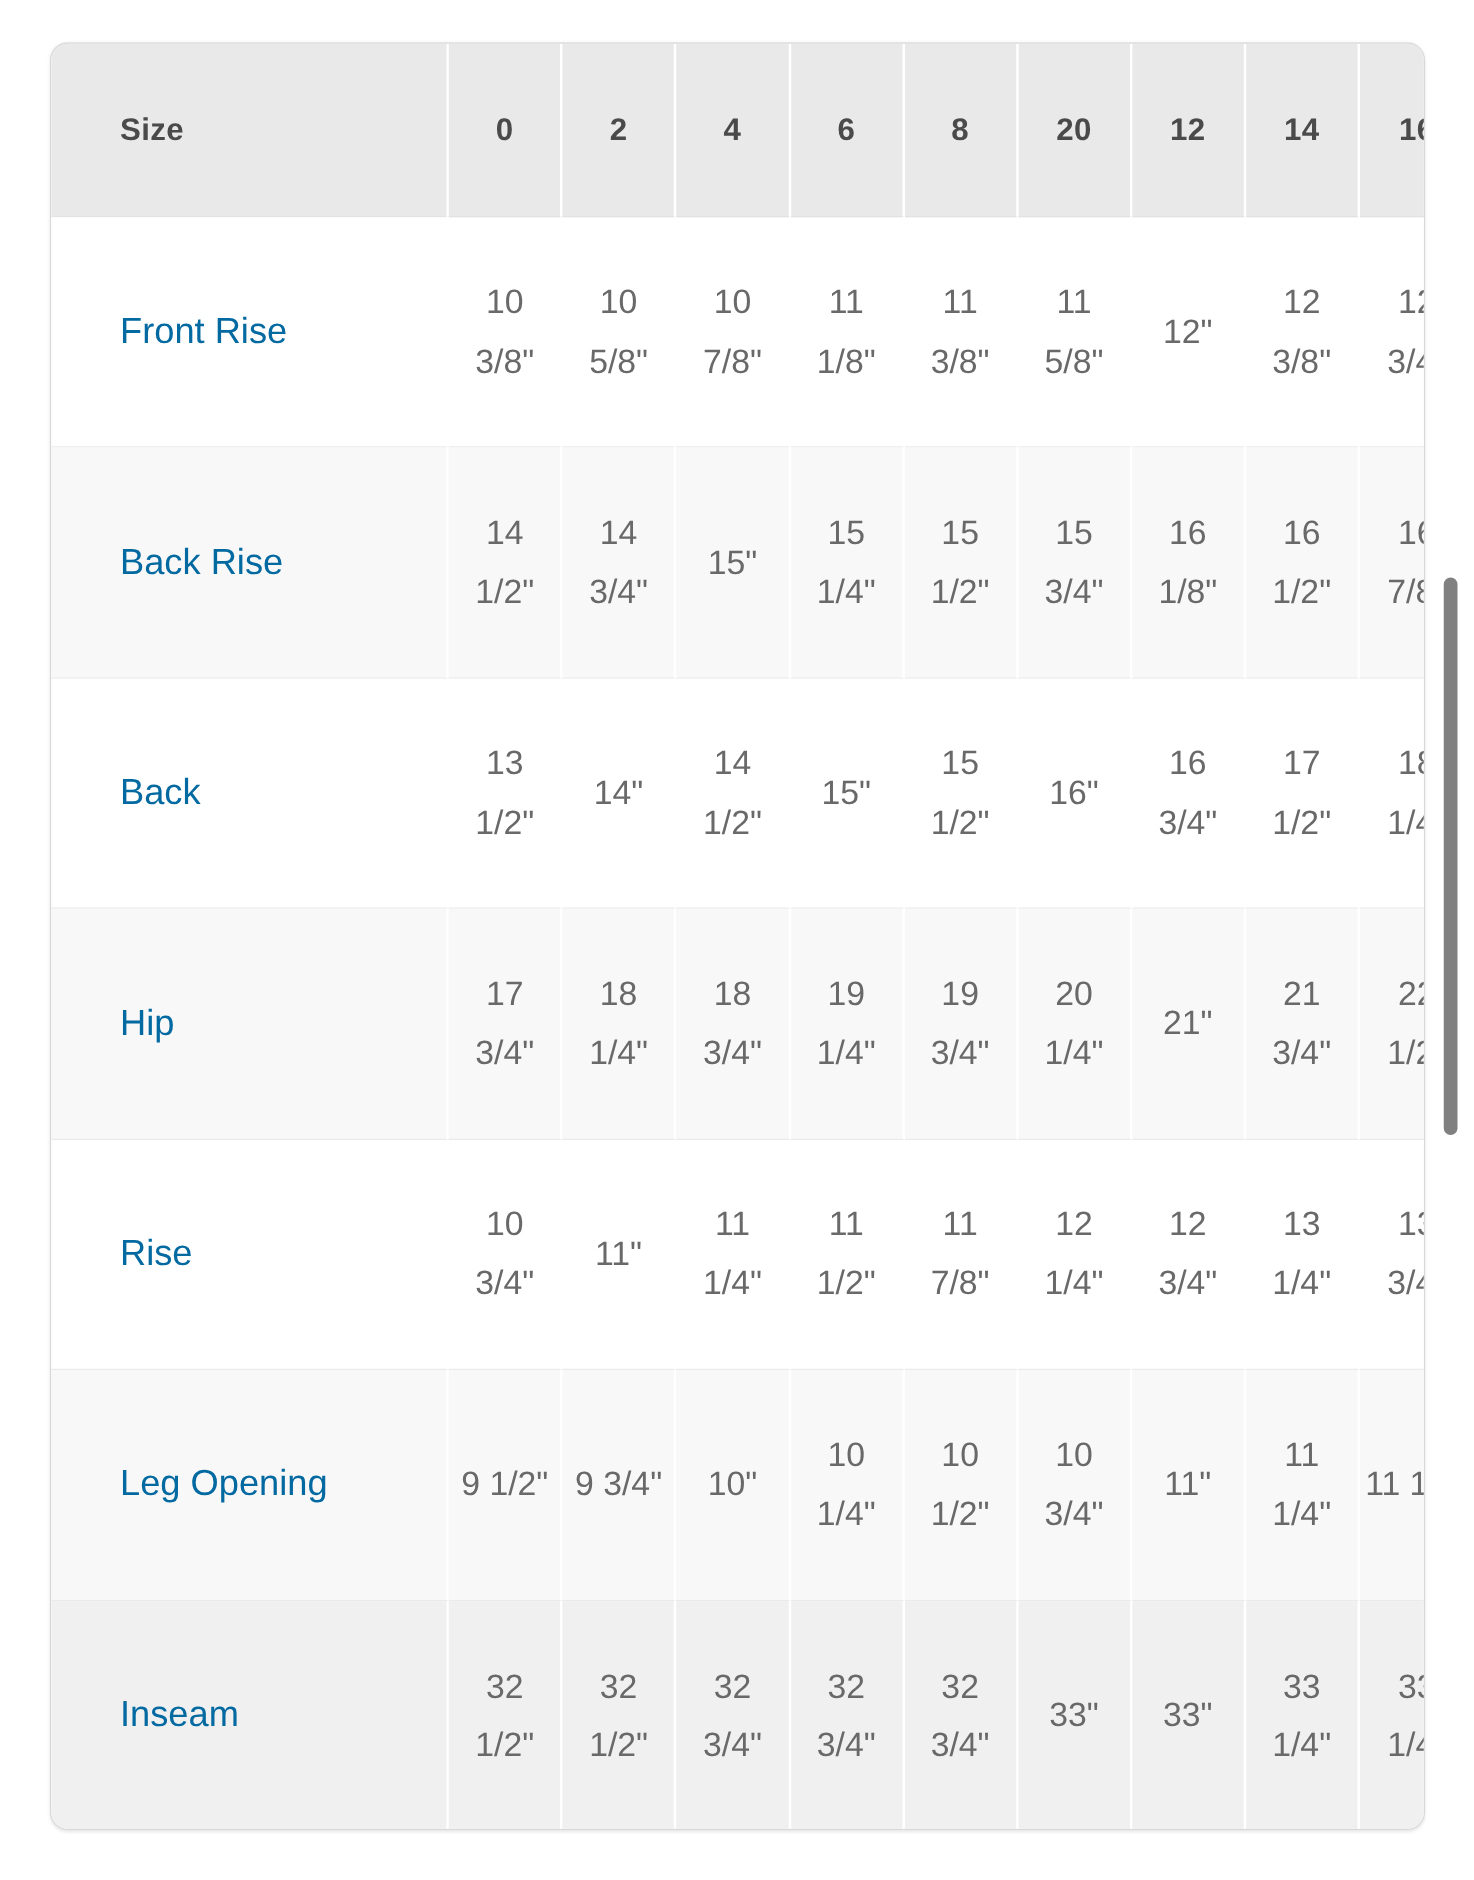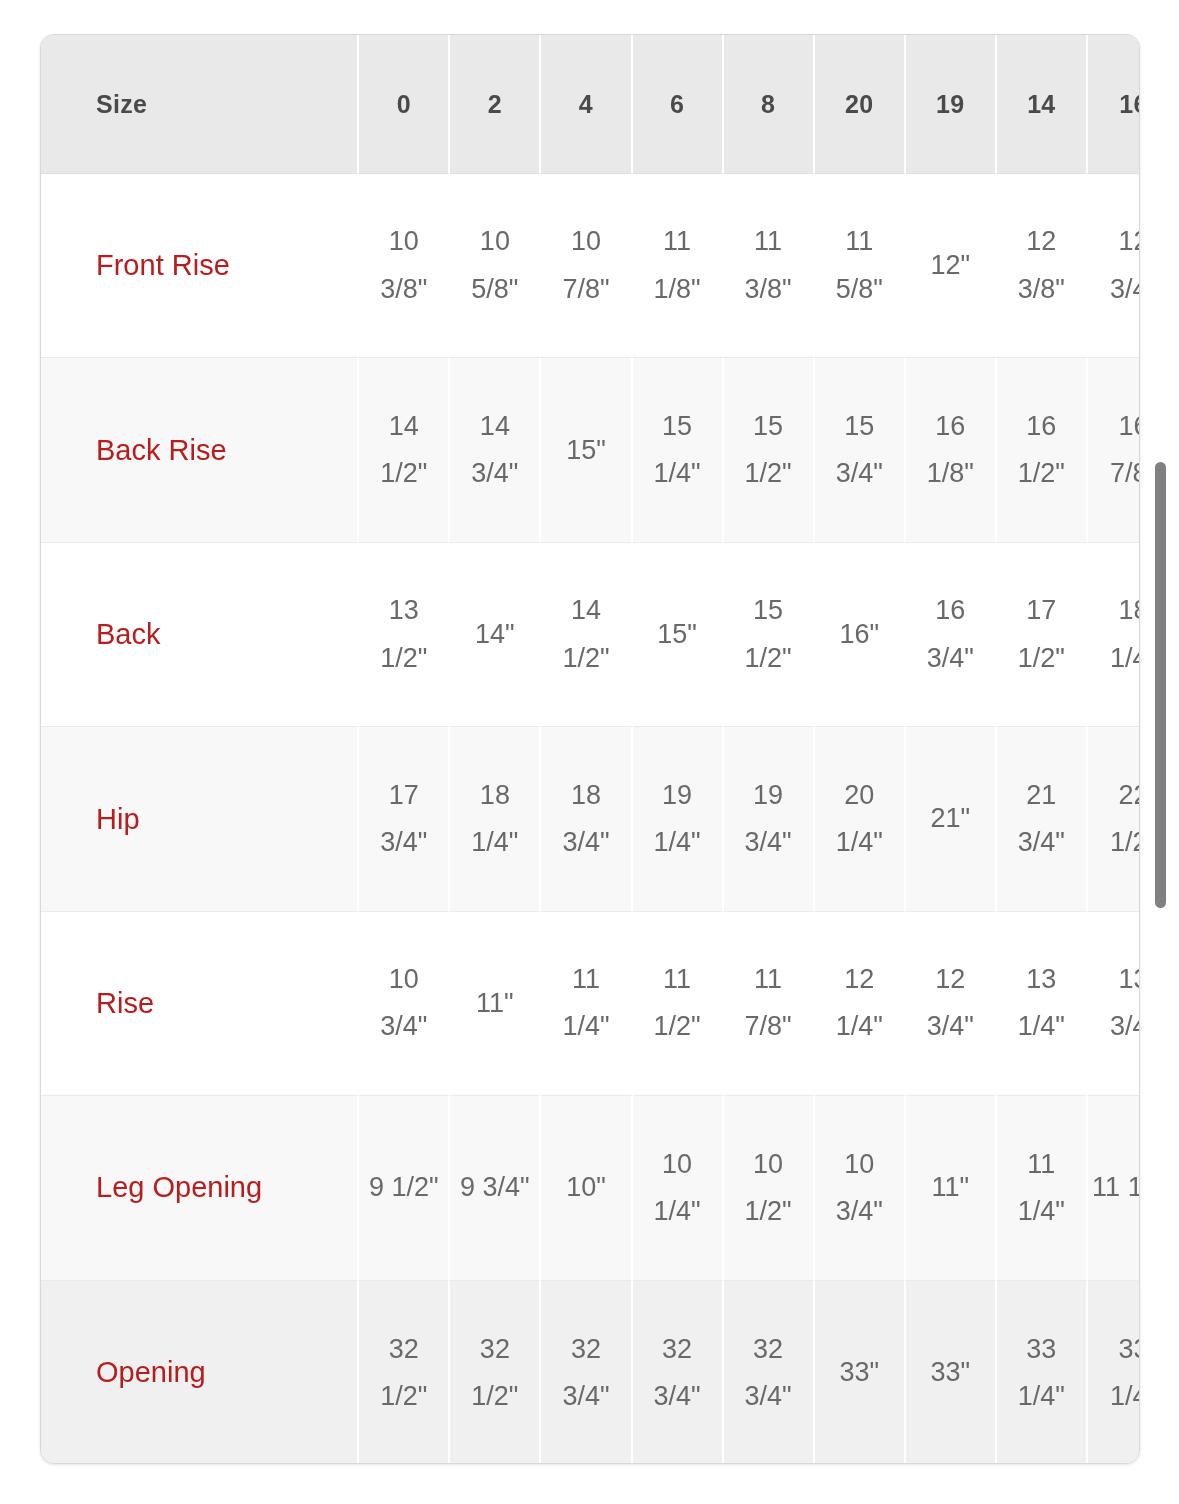--- a/index.html
+++ b/index.html
@@ -86,21 +86,21 @@
     line-height: 1.75;
     padding: 0 4px;
   }
   tbody td:last-child { border-right: none; }
   tbody tr:last-child td { border-bottom: none; }
 
   tbody td.row-label {
     text-align: left;
     padding-left: 55px;
     font-size: 29px;
-    color: #b91c1c;
+    color: #0369a1;
     border-right: 2px solid #ffffff;
   }
 
   
   tr.stripe-plain td   { background: #ffffff; }
   tr.stripe-light td   { background: #f8f8f8; }
   tr.stripe-dark  td   { background: #f0f0f0; }
 
   tbody tr:last-child td:first-child { border-bottom-left-radius: 12px; }
 
@@ -147,21 +147,21 @@
 
         <thead>
           <tr>
             <th class="label-head">Size</th>
             <th>0</th>
             <th>2</th>
             <th>4</th>
             <th>6</th>
             <th>8</th>
             <th>20</th>
-            <th>19</th>
+            <th>12</th>
             <th>14</th>
             <th>16</th>
           </tr>
         </thead>
 
         <tbody>
 
           <tr class="stripe-plain">
             <td class="row-label">Front Rise</td>
             <td>10 3/8"</td>
@@ -234,21 +234,21 @@
             <td>10"</td>
             <td>10 1/4"</td>
             <td>10 1/2"</td>
             <td>10 3/4"</td>
             <td>11"</td>
             <td>11 1/4"</td>
             <td>11 1/2"</td>
           </tr>
 
           <tr class="stripe-dark">
-            <td class="row-label">Opening</td>
+            <td class="row-label">Inseam</td>
             <td>32 1/2"</td>
             <td>32 1/2"</td>
             <td>32 3/4"</td>
             <td>32 3/4"</td>
             <td>32 3/4"</td>
             <td>33"</td>
             <td>33"</td>
             <td>33 1/4"</td>
             <td>33 1/4"</td>
           </tr>

